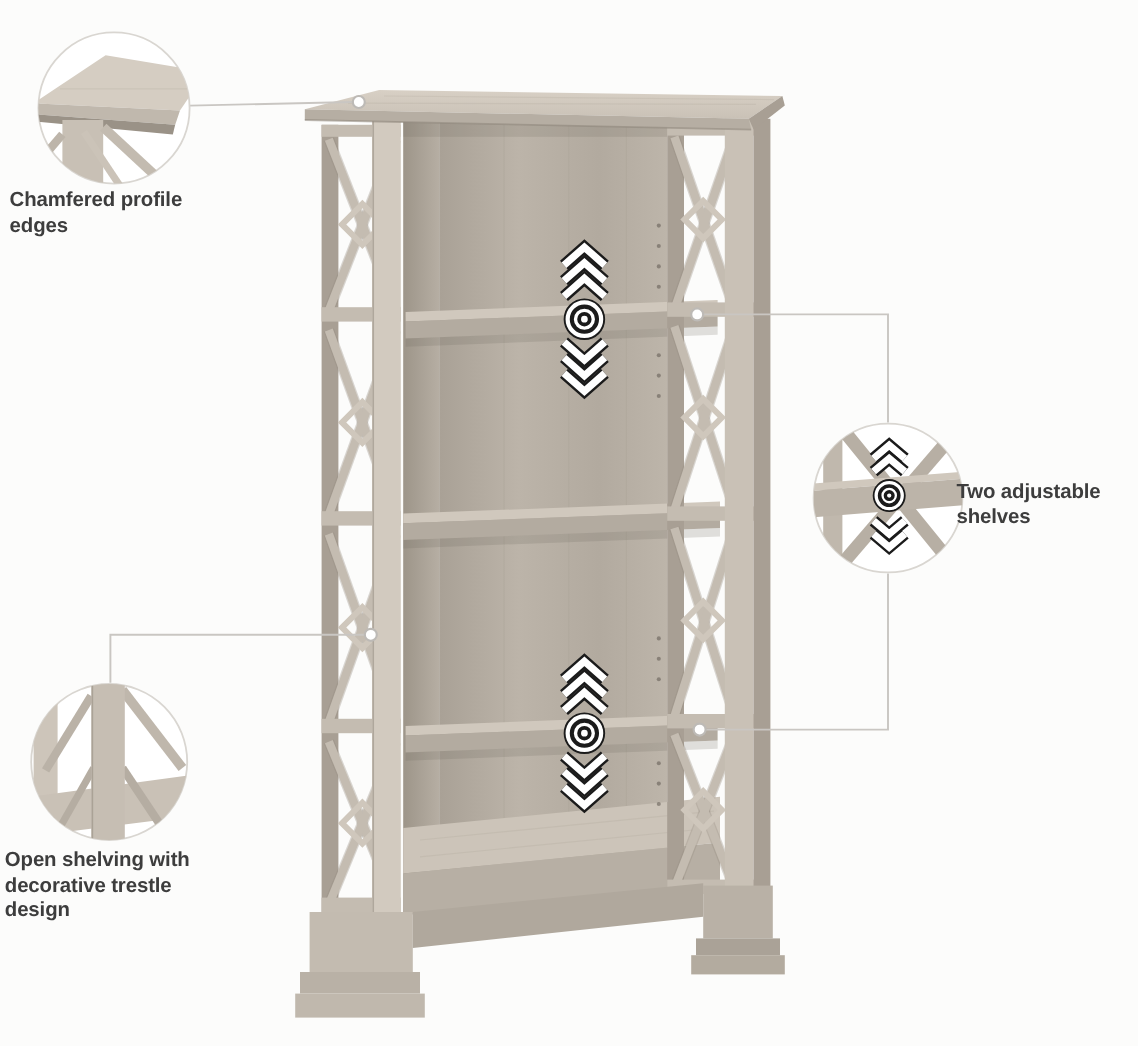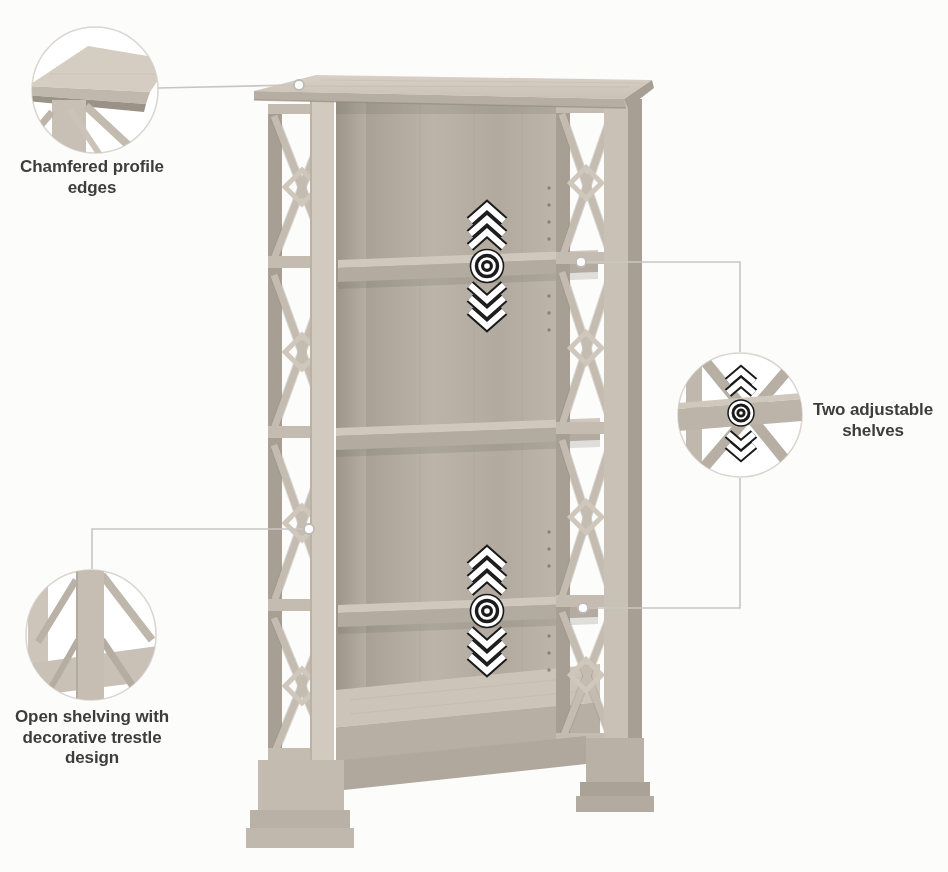--- a/index.html
+++ b/index.html
@@ -15,21 +15,21 @@
     --c-bubble-border:#d9d6d1;
   }
   html,body{margin:0;padding:0;background:var(--c-background);}
   .stage{
     position:relative;width:948px;height:872px;overflow:hidden;
     background:var(--c-background);
     font-family:"Liberation Sans", sans-serif;
   }
   .stage svg{position:absolute;left:0;top:0;}
   .callout-label{
-    position:absolute;text-align:center;
+    position:absolute;
     color:var(--c-label-text);
     font-size:17px;line-height:1.22;font-weight:600;letter-spacing:-0.1px;
   }
   .label-chamfered{left:8px;top:157px;width:168px;}
   .label-adjustable{left:797px;top:400px;width:152px;}
   .label-trestle{left:4px;top:707px;width:176px;}
 
   
   .wood-light{fill:var(--c-wood-light);}
   .wood-dark{fill:var(--c-wood-dark);}

